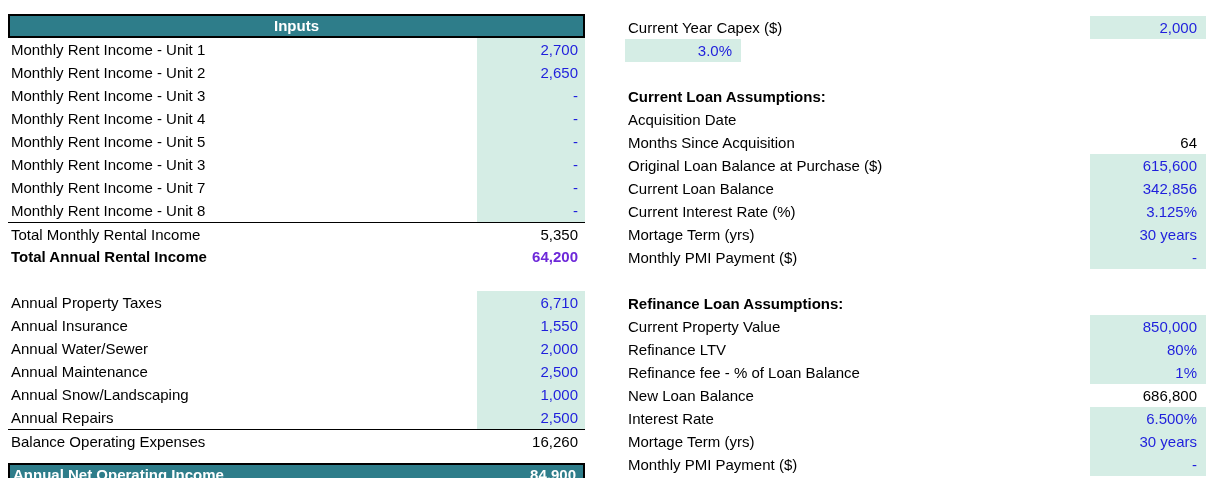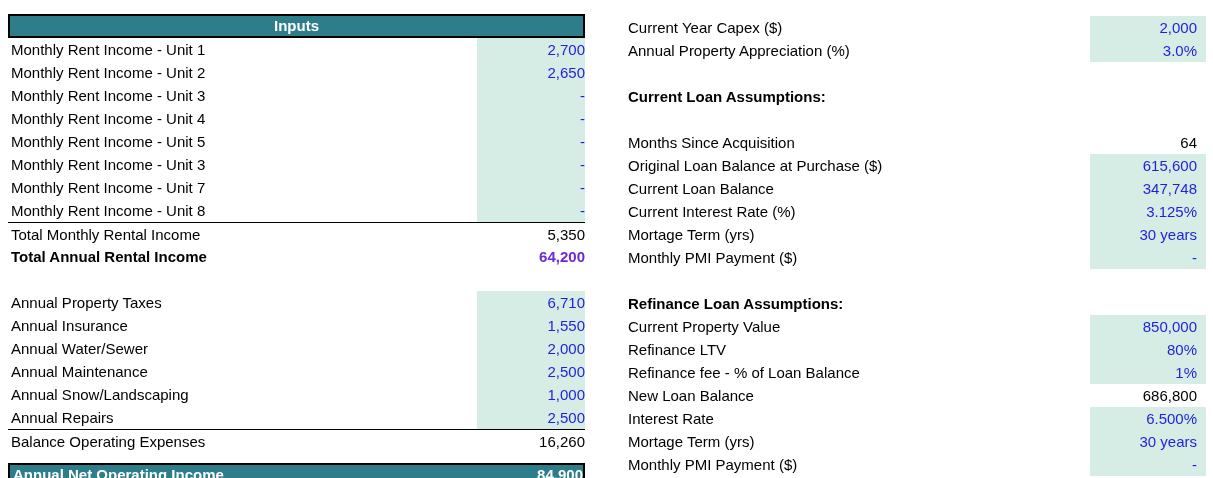--- a/index.html
+++ b/index.html
@@ -32,20 +32,21 @@
   }
   .row .label {
     flex: 1;
     padding-left: 3px;
     white-space: nowrap;
     overflow: hidden;
   }
   .row .value {
     width: 108px;
     text-align: right;
+    padding-right: 7px;
   }
   .right-panel .row .value { width: 116px; padding-right: 9px; }
   .value.input { background: var(--mint); color: var(--input-blue); }
   .value.calc { color: #000; }
   .value.calc-bold { color: #6d28d9; font-weight: bold; }
   .row.bold-label .label { font-weight: bold; }
   .row.section .label { font-weight: bold; }
   .row.sep-top { border-top: 1px solid #000; height: 23px; }
   .row.teal-total {
     background: var(--teal);
@@ -144,40 +145,40 @@
     </div>
 </div>
 
 <div class="right-panel">
   <div id="right-rows">
       <div class="row">
         <div class="label">Current Year Capex ($)</div>
         <div class="value input">2,000</div>
       </div>
       <div class="row">
-        <div class="label">Annual Property Appreciation (%)</div>
         <div class="value input">3.0%</div>
       </div>
       <div class="row blank"></div>
       <div class="row section">
         <div class="label">Current Loan Assumptions:</div>
       </div>
       <div class="row">
+        <div class="label">Acquisition Date</div>
       </div>
       <div class="row">
         <div class="label">Months Since Acquisition</div>
         <div class="value calc">64</div>
       </div>
       <div class="row">
         <div class="label">Original Loan Balance at Purchase ($)</div>
         <div class="value input">615,600</div>
       </div>
       <div class="row">
         <div class="label">Current Loan Balance</div>
-        <div class="value input">347,748</div>
+        <div class="value input">342,856</div>
       </div>
       <div class="row">
         <div class="label">Current Interest Rate (%)</div>
         <div class="value input">3.125%</div>
       </div>
       <div class="row">
         <div class="label">Mortage Term (yrs)</div>
         <div class="value input">30 years</div>
       </div>
       <div class="row">

